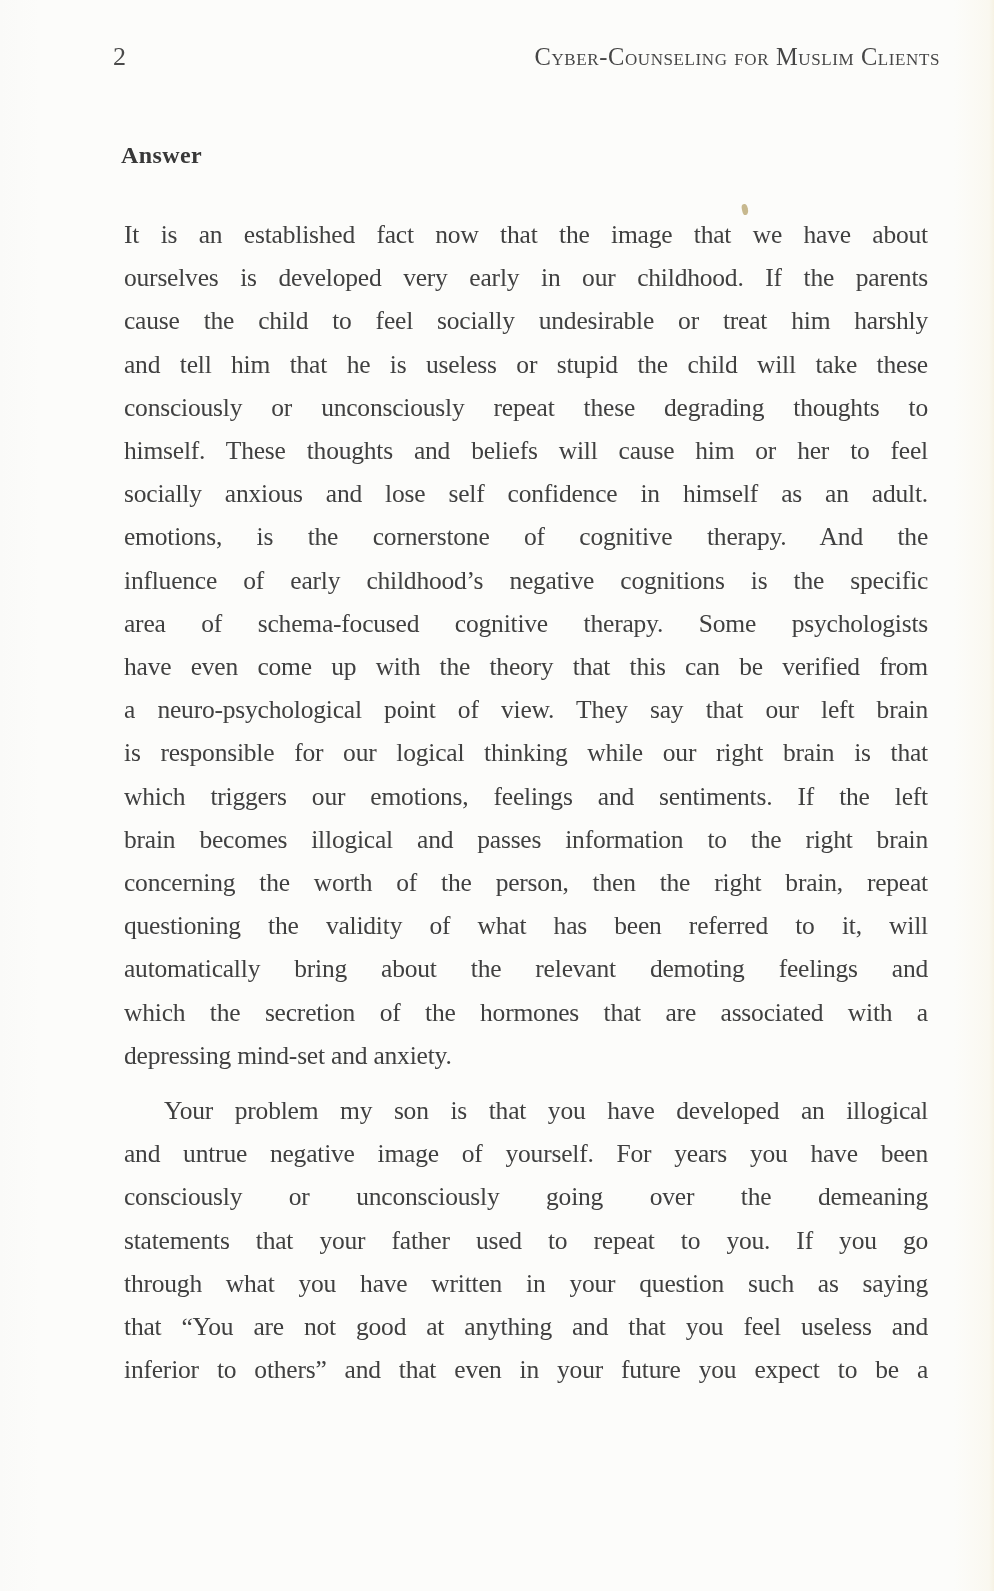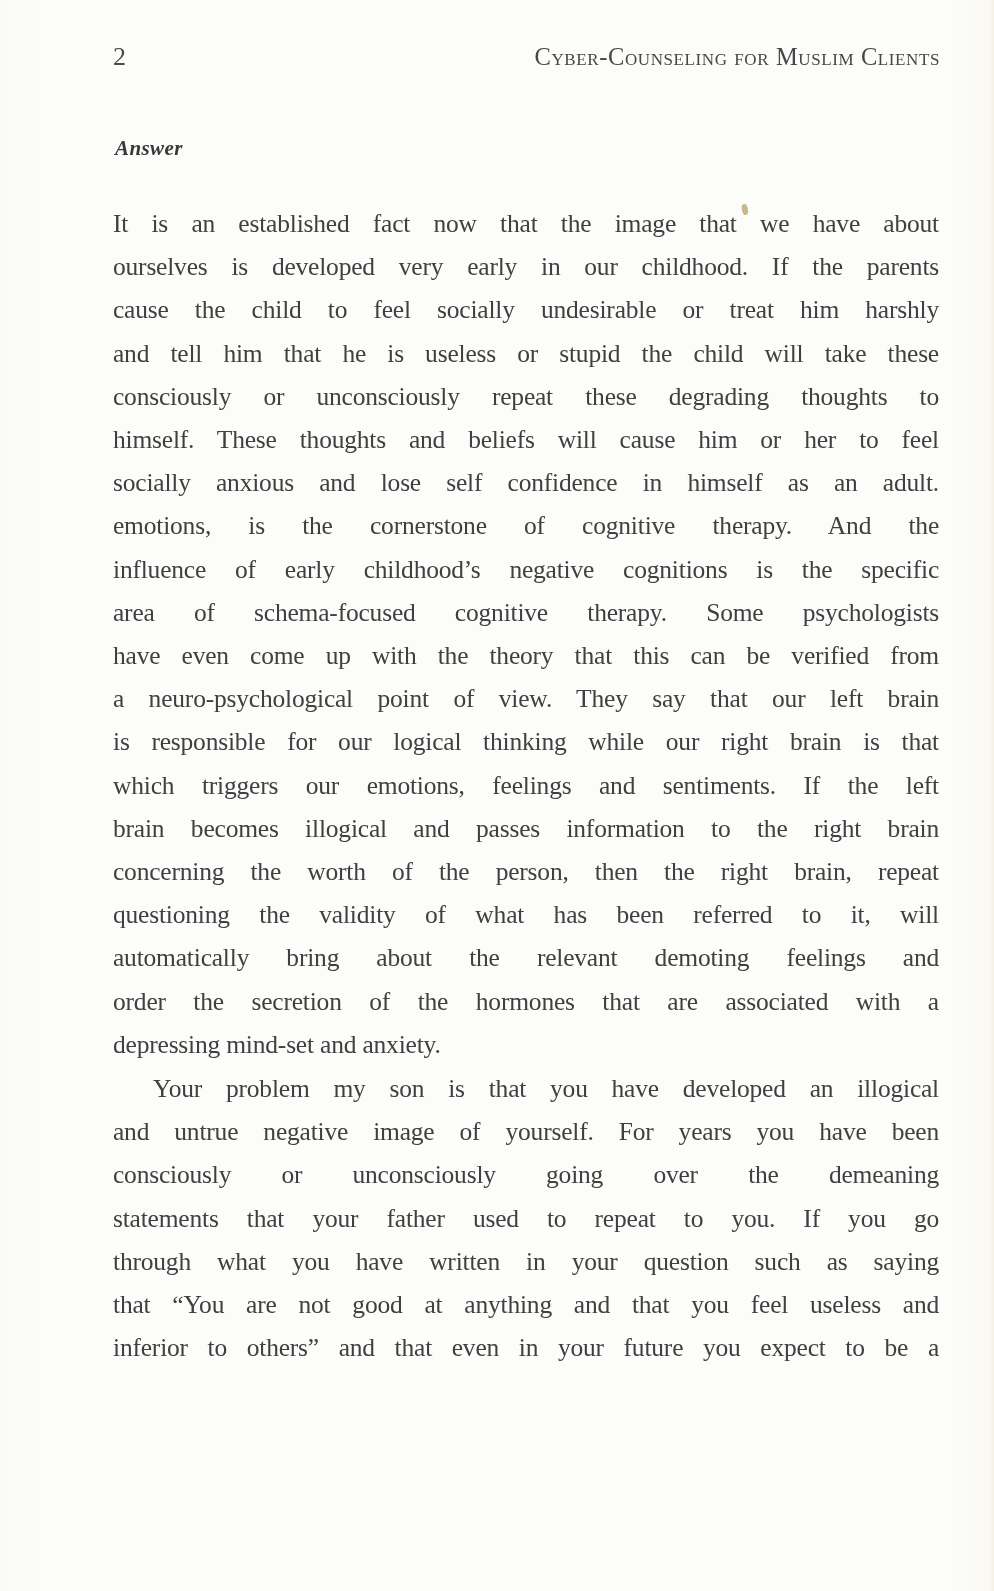--- a/index.html
+++ b/index.html
@@ -33,38 +33,37 @@
   .running-title {
     font-variant: small-caps;
     font-size: 24.5px;
     letter-spacing: 0.6px;
     color: #464646;
   }
   .answer-heading {
     position: absolute;
     top: 134px;
     left: 113px;
-    margin: 2px;
-    font-size: 21px;
-    font-style: italic;
+    margin: 8px;
+    font-size: 24px;
     font-weight: bold;
     letter-spacing: 0.4px;
     color: #383838;
   }
   .body-text {
     position: absolute;
     top: 201px;
     left: 112px;
     width: 828px;
     font-size: 25.5px;
     line-height: 43.2px;
     letter-spacing: -0.2px;
     color: #404040;
   }
-  .para { margin: 1px; }
+  .para { margin: 12px; }
   .line {
     display: block;
     text-align: justify;
     text-align-last: justify;
   }
   .line.flush {
     text-align: right;
     text-align-last: left;
   }
   .line.indent {
@@ -107,21 +106,21 @@
       <span class="line">influence of early childhood’s negative cognitions is the specific</span>
       <span class="line">area of schema-focused cognitive therapy. Some psychologists</span>
       <span class="line">have even come up with the theory that this can be verified from</span>
       <span class="line">a neuro-psychological point of view. They say that our left brain</span>
       <span class="line">is responsible for our logical thinking while our right brain is that</span>
       <span class="line">which triggers our emotions, feelings and sentiments. If the left</span>
       <span class="line">brain becomes illogical and passes information to the right brain</span>
       <span class="line">concerning the worth of the person, then the right brain, repeat</span>
       <span class="line">questioning the validity of what has been referred to it, will</span>
       <span class="line">automatically bring about the relevant demoting feelings and</span>
-      <span class="line">order the secretion of the hormones that are associated with a</span>
+      <span class="line">which the secretion of the hormones that are associated with a</span>
       <span class="line flush">depressing mind-set and anxiety.</span>
     </p>
     <p class="para">
       <span class="line indent">Your problem my son is that you have developed an illogical</span>
       <span class="line">and untrue negative image of yourself. For years you have been</span>
       <span class="line">consciously or unconsciously going over the demeaning</span>
       <span class="line">statements that your father used to repeat to you. If you go</span>
       <span class="line">through what you have written in your question such as saying</span>
       <span class="line">that “You are not good at anything and that you feel useless and</span>
       <span class="line">inferior to others” and that even in your future you expect to be a</span>

